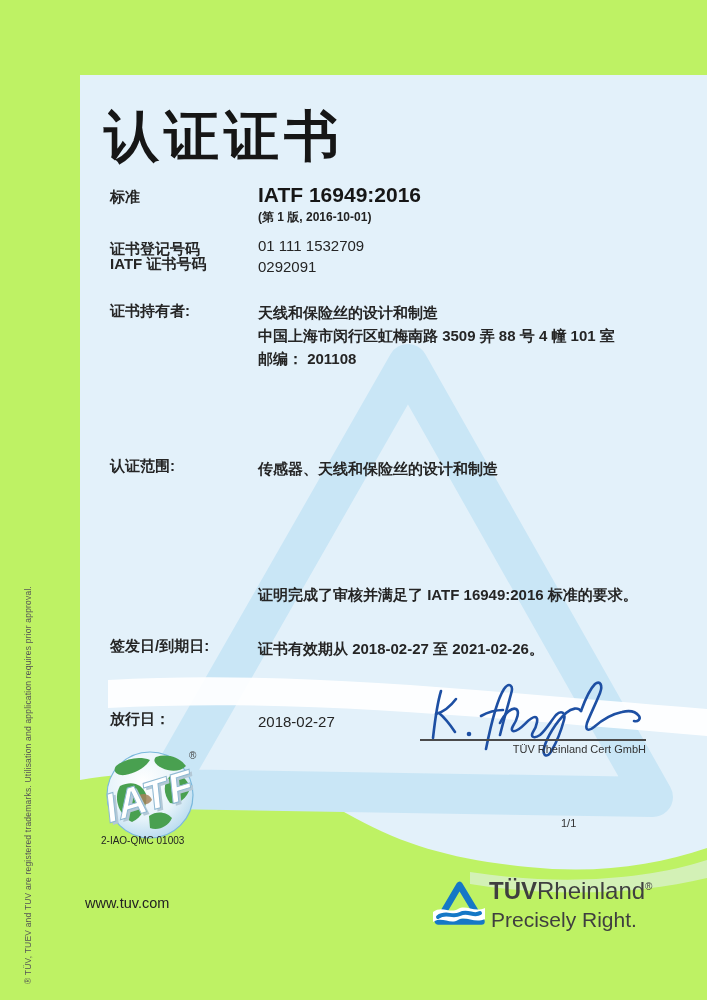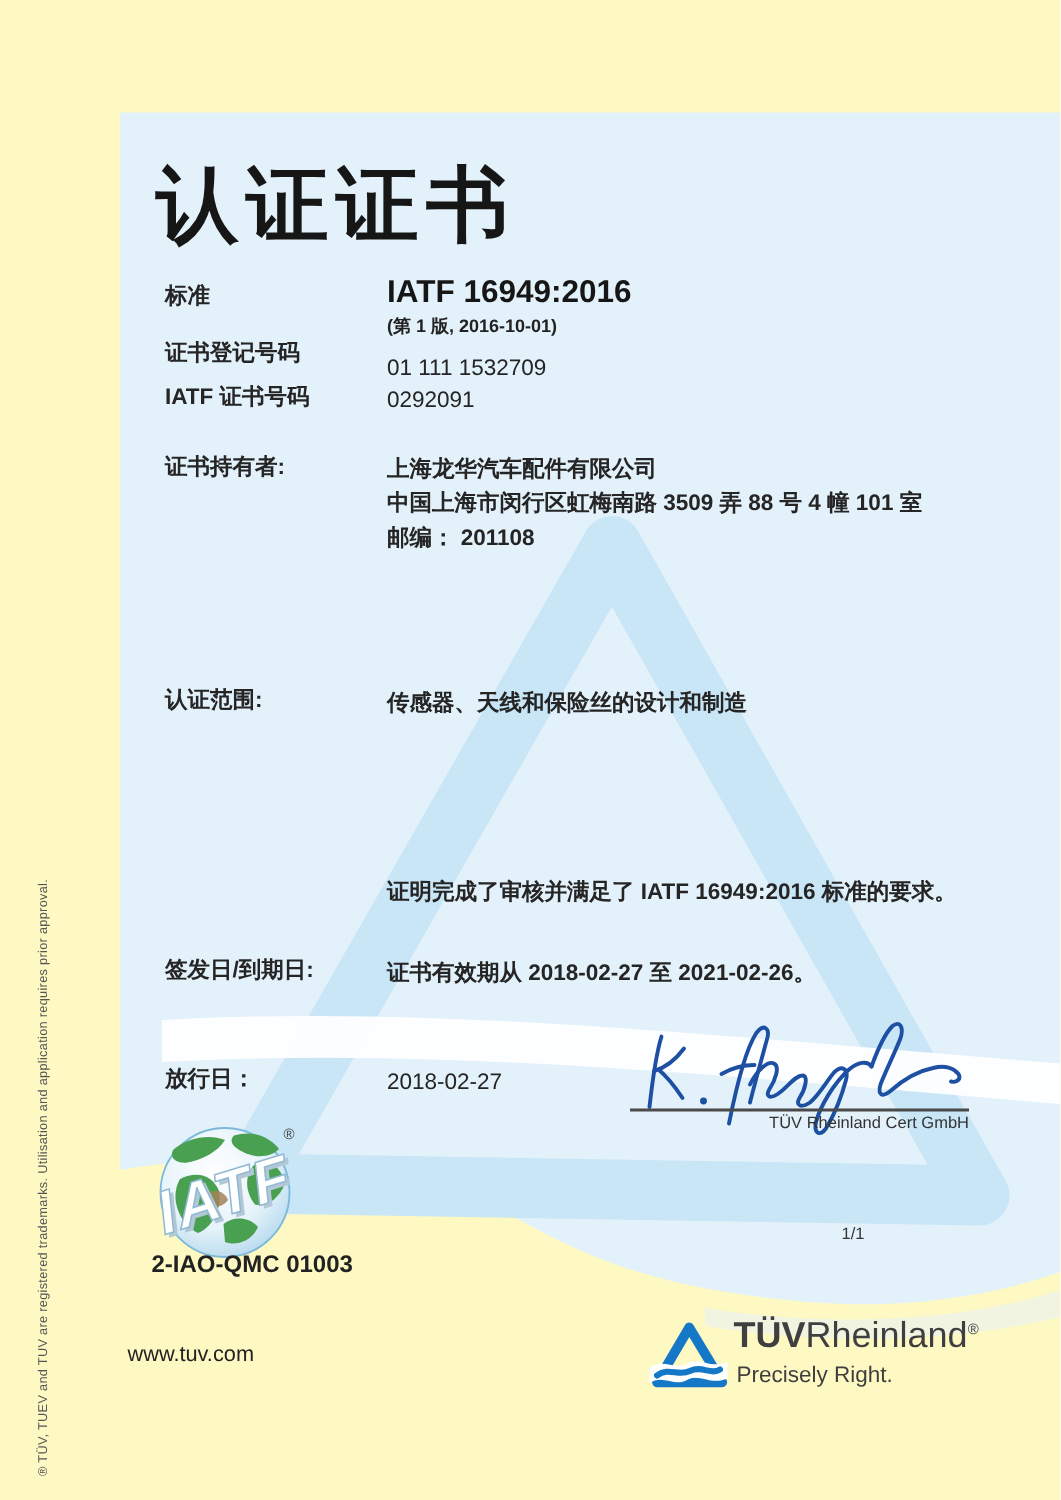--- a/index.html
+++ b/index.html
@@ -1,37 +1,37 @@
 <!DOCTYPE html>
 <html><head>
 <meta charset="utf-8">
 <style>
   html,body{margin:0;padding:0;background:#ffffff;}
   .canvas{
     position:relative;width:707px;height:1000px;overflow:hidden;
-    background:#fef9c3;
+    background:#bef264;
     font-family:"Liberation Sans","DejaVu Sans",sans-serif;
     color:#1d1d1d;
   }
   .abs{position:absolute;}
   .cert-title{left:104px;top:100px;font-size:55px;font-weight:bold;letter-spacing:5px;color:#161616;}
   .lbl{left:110px;font-size:15px;font-weight:600;color:#252525;}
   .val{left:258px;font-size:15px;font-weight:600;color:#252525;max-width:430px;line-height:23px;}
   .num{font-weight:400;}
   .std-val{left:258px;top:183px;font-size:21px;font-weight:bold;color:#161616;}
   .std-ed{left:258px;top:209px;font-size:12px;font-weight:bold;color:#222;}
   .sig-line{left:420px;top:739px;width:226px;height:2px;background:#4a4a4a;}
   .sig-block{left:400px;width:246px;text-align:right;font-size:11px;color:#333;line-height:13px;}
-  .code-text{left:101px;top:835px;font-size:16px;font-weight:700;color:#222;}
+  .code-text{left:101px;top:835px;font-size:10px;font-weight:400;color:#222;}
   .page-num{left:561px;top:817px;font-size:11px;color:#333;}
   .website{left:85px;top:895px;font-size:14.5px;color:#222;}
   .brand-text{left:489px;top:877px;font-size:24px;color:#3f3f3f;white-space:nowrap;}
   .brand-text b{font-weight:bold;}
   .brand-reg{font-size:10px;vertical-align:9px;}
-  .tagline{left:491px;top:908px;font-size:15px;color:#3f3f3f;}
+  .tagline{left:491px;top:908px;font-size:21px;color:#3f3f3f;}
   .side-note{
     left:23px;top:984px;width:412px;
     transform:rotate(-90deg);transform-origin:0 0;
     font-size:8.5px;color:#555;letter-spacing:.2px;white-space:nowrap;
   }
   svg text{font-family:"Liberation Sans","DejaVu Sans",sans-serif;}
 </style>
 </head>
 <body>
 
@@ -60,27 +60,27 @@
              L707,736
              C470,716 290,698 108,708 Z" fill="#ffffff" opacity="0.92"></path>
   </svg>
 
   <div class="abs cert-title">认证证书</div>
 
   <div class="abs lbl" style="top:188px;">标准</div>
   <div class="abs std-val">IATF 16949:2016</div>
   <div class="abs std-ed">(第 1 版, 2016-10-01)</div>
 
-  <div class="abs lbl" style="top:226px;">证书登记号码</div>
+  <div class="abs lbl" style="top:240px;">证书登记号码</div>
   <div class="abs val num" style="top:234px;">01 111 1532709</div>
   <div class="abs lbl" style="top:255px;">IATF 证书号码</div>
   <div class="abs val num" style="top:255px;">0292091</div>
 
   <div class="abs lbl" style="top:302px;">证书持有者:</div>
-  <div class="abs val" style="top:301px;font-weight:bold;">上海龙华汽车配件有限公司</div>
+  <div class="abs val" style="top:301px;font-weight:bold;">天线和保险丝的设计和制造</div>
   <div class="abs val" style="top:324px;">中国上海市闵行区虹梅南路 3509 弄 88 号 4 幢 101 室</div>
   <div class="abs val" style="top:347px;">邮编： 201108</div>
 
   <div class="abs lbl" style="top:457px;">认证范围:</div>
   <div class="abs val" style="top:457px;">传感器、天线和保险丝的设计和制造</div>
 
   <div class="abs val" style="top:583px;">证明完成了审核并满足了 IATF 16949:2016 标准的要求。</div>
 
   <div class="abs lbl" style="top:637px;text-align:center;">签发日/到期日:</div>
   <div class="abs val" style="top:637px;">证书有效期从 2018-02-27 至 2021-02-26。</div>

